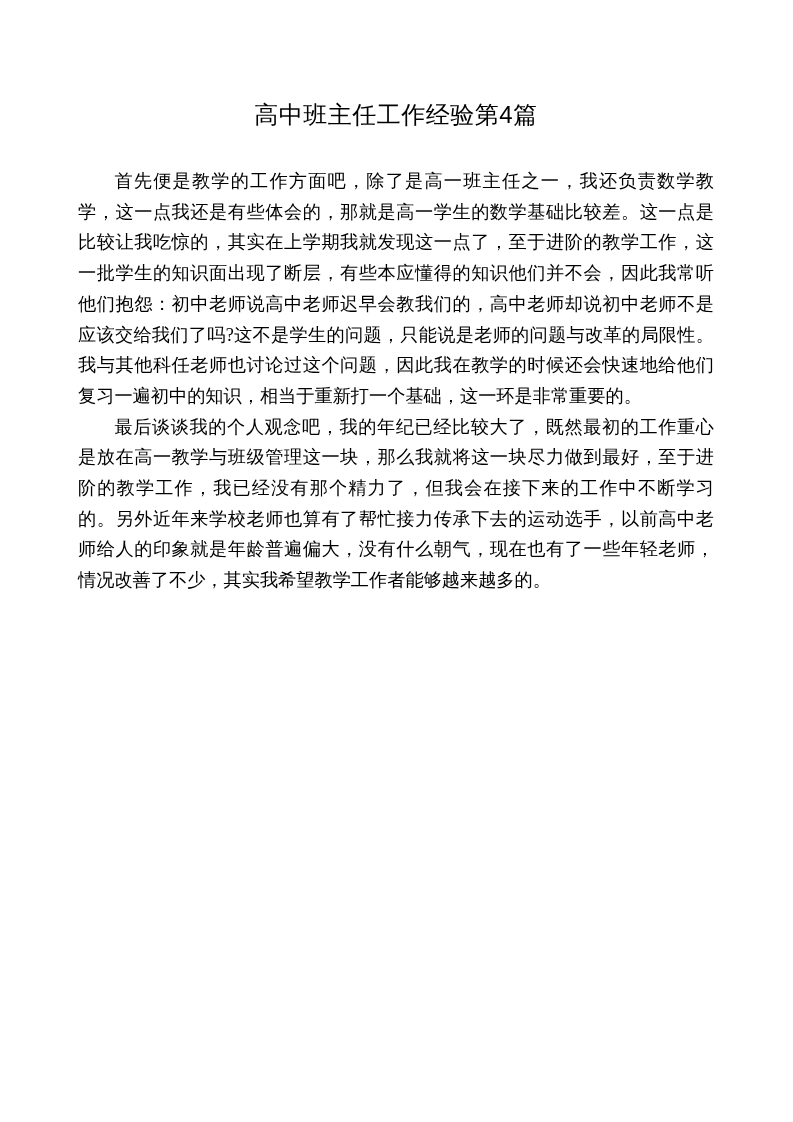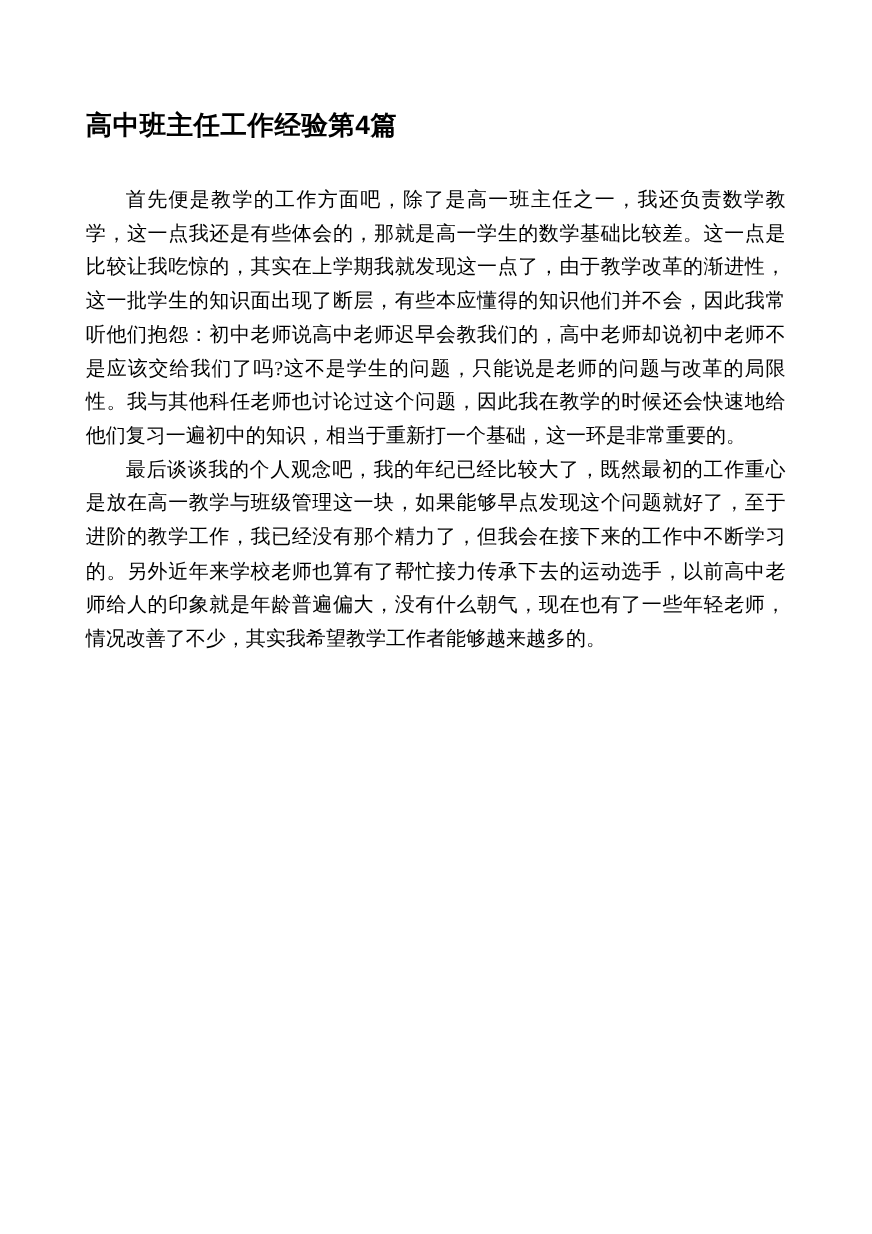--- a/index.html
+++ b/index.html
@@ -13,23 +13,23 @@
     height: 1122px;
     background: #ffffff;
     box-sizing: border-box;
     padding: 100px 79px 0 78px;
     color: #000000;
     overflow: hidden;
   }
   .doc-title {
     font-family: "Liberation Sans", "DejaVu Sans", sans-serif;
     font-size: 24px;
-    font-weight: bold;
+    font-weight: normal;
     line-height: 30px;
-    text-align: left;
+    text-align: center;
     margin: 0 0 36px 0;
     letter-spacing: 0.5px;
   }
   .doc-body {
     font-family: "Liberation Serif", "DejaVu Serif", serif;
   }
   .para {
     font-size: 18.2px;
     line-height: 30.7px;
     text-align: justify;
@@ -37,16 +37,16 @@
     margin: 0;
     word-break: break-all;
   }
 </style>
 </head>
 <body>
 
 <div class="page">
   <h1 class="doc-title">高中班主任工作经验第4篇</h1>
   <div class="doc-body">
-    <p class="para">首先便是教学的工作方面吧，除了是高一班主任之一，我还负责数学教学，这一点我还是有些体会的，那就是高一学生的数学基础比较差。这一点是比较让我吃惊的，其实在上学期我就发现这一点了，由于教学改革的渐进性，这一批学生的知识面出现了断层，有些本应懂得的知识他们并不会，因此我常听他们抱怨：初中老师说高中老师迟早会教我们的，高中老师却说初中老师不是应该交给我们了吗?这不是学生的问题，只能说是老师的问题与改革的局限性。我与其他科任老师也讨论过这个问题，因此我在教学的时候还会快速地给他们复习一遍初中的知识，相当于重新打一个基础，这一环是非常重要的。</p>
-    <p class="para">最后谈谈我的个人观念吧，我的年纪已经比较大了，既然最初的工作重心是放在高一教学与班级管理这一块，如果能够早点发现这个问题就好了，至于进阶的教学工作，我已经没有那个精力了，但我会在接下来的工作中不断学习的。另外近年来学校老师也算有了帮忙接力传承下去的运动选手，以前高中老师给人的印象就是年龄普遍偏大，没有什么朝气，现在也有了一些年轻老师，情况改善了不少，其实我希望教学工作者能够越来越多的。</p>
+    <p class="para">首先便是教学的工作方面吧，除了是高一班主任之一，我还负责数学教学，这一点我还是有些体会的，那就是高一学生的数学基础比较差。这一点是比较让我吃惊的，其实在上学期我就发现这一点了，至于进阶的教学工作，这一批学生的知识面出现了断层，有些本应懂得的知识他们并不会，因此我常听他们抱怨：初中老师说高中老师迟早会教我们的，高中老师却说初中老师不是应该交给我们了吗?这不是学生的问题，只能说是老师的问题与改革的局限性。我与其他科任老师也讨论过这个问题，因此我在教学的时候还会快速地给他们复习一遍初中的知识，相当于重新打一个基础，这一环是非常重要的。</p>
+    <p class="para">最后谈谈我的个人观念吧，我的年纪已经比较大了，既然最初的工作重心是放在高一教学与班级管理这一块，那么我就将这一块尽力做到最好，至于进阶的教学工作，我已经没有那个精力了，但我会在接下来的工作中不断学习的。另外近年来学校老师也算有了帮忙接力传承下去的运动选手，以前高中老师给人的印象就是年龄普遍偏大，没有什么朝气，现在也有了一些年轻老师，情况改善了不少，其实我希望教学工作者能够越来越多的。</p>
   </div>
 </div>
 
 </body></html>

